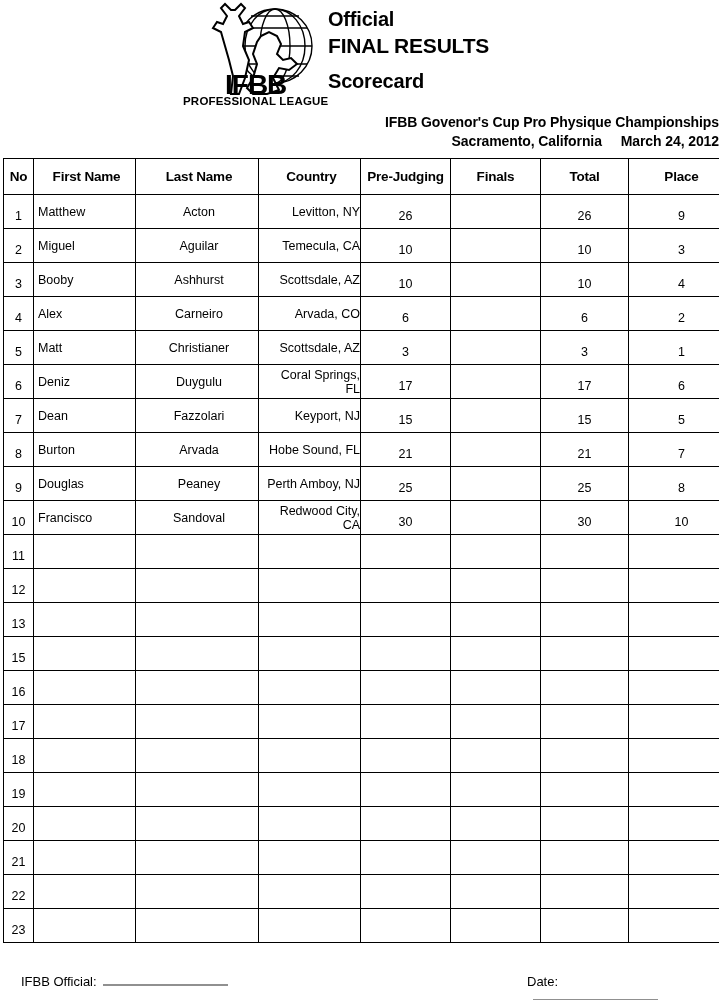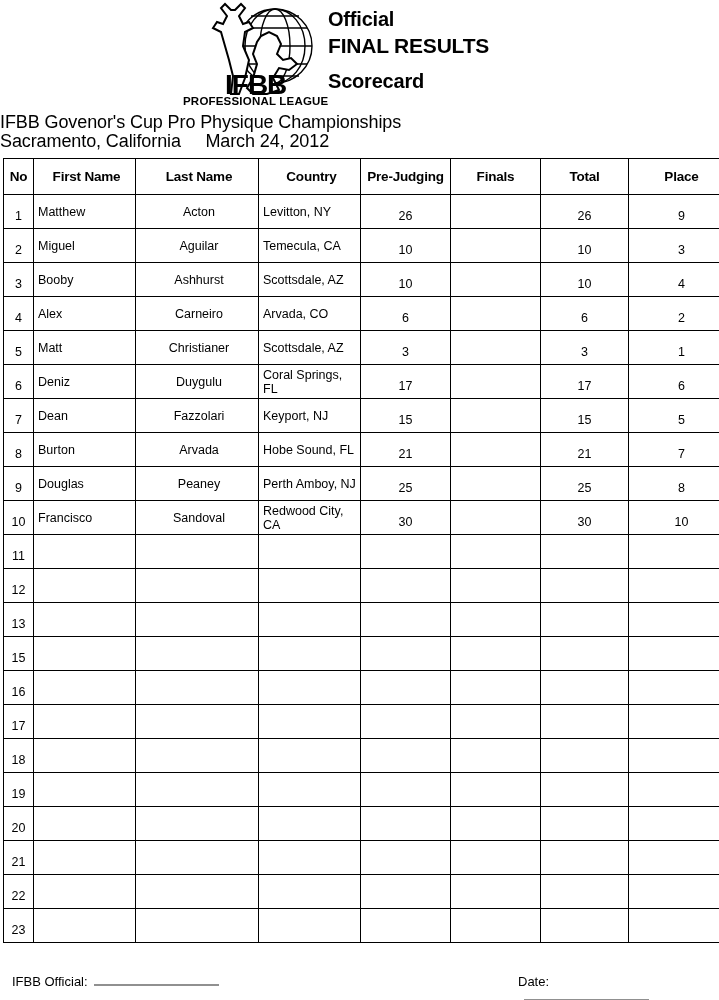--- a/index.html
+++ b/index.html
@@ -56,23 +56,23 @@
     left: 328px;
     top: 68px;
     font-size: 20px;
     font-weight: bold;
     line-height: 26px;
     letter-spacing: -0.2px;
   }
 
   
   .event-title {
-    text-align: left;
-    font-size: 18px;
-    font-weight: normal;
+    text-align: right;
+    font-size: 14px;
+    font-weight: bold;
     line-height: 19px;
     padding-top: 3px;
     letter-spacing: -0.1px;
   }
   .event-line2 { white-space: pre; }
 
   
   .table-wrap {
     position: absolute;
     left: 3px;
@@ -96,35 +96,35 @@
     text-align: center;
     letter-spacing: -0.2px;
   }
   table.score tbody td {
     height: 34px;
     font-size: 12.5px;
   }
   .c-no    { width: 30px;  text-align: center; font-size: 15px; }
   .c-first { width: 102px; text-align: left;  padding-left: 4px !important; }
   .c-last  { width: 123px; text-align: center;  padding-left: 4px !important; }
-  .c-ctry  { width: 102px; text-align: left;  padding-left: 4px !important; line-height: 14px; }
+  .c-ctry  { width: 102px; text-align: right;  padding-left: 4px !important; line-height: 14px; }
   .c-pre   { width: 90px;  text-align: center; font-size: 15px; }
   .c-fin   { width: 90px;  text-align: center; font-size: 15px; }
   .c-tot   { width: 88px;  text-align: center; font-size: 15px; }
   .c-plc   { width: 106px;  text-align: center; font-size: 15px; }
 
   
   .num { display: block; padding-top: 9px; }
   .celltext { display: block; }
   .ctry-text { display: block; padding-top: 1px; }
 
   
   .footer {
     position: absolute;
-    left: 0;
+    left: 9px;
     top: 972px;
     width: 619px;
     height: 28px;
   }
   .foot-left {
     position: absolute;
     left: 12px;
     top: 2px;
     font-size: 13px;
   }

